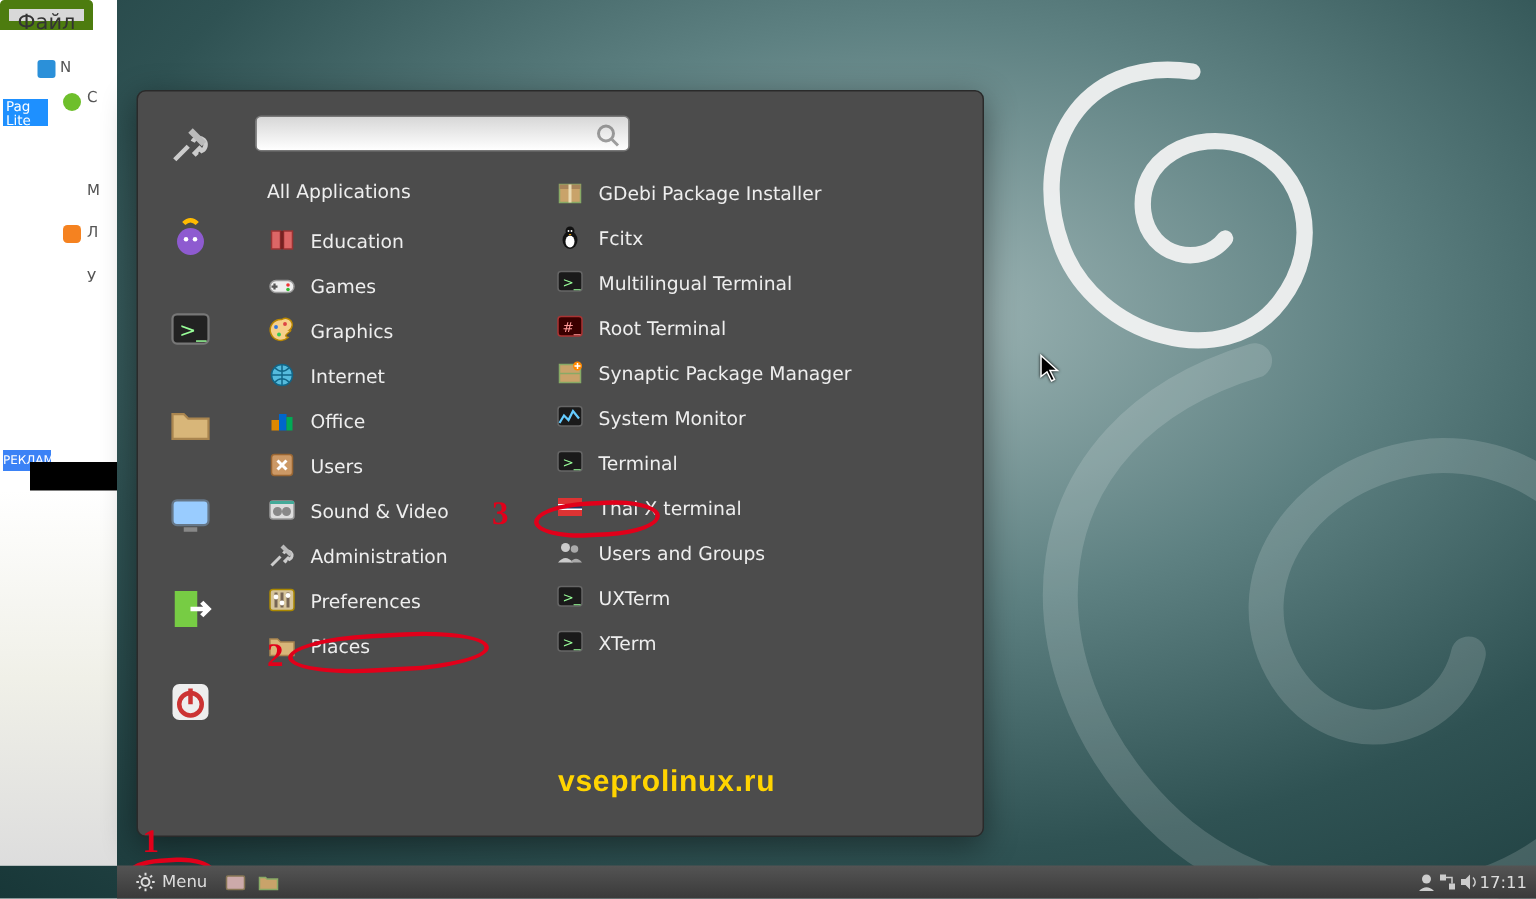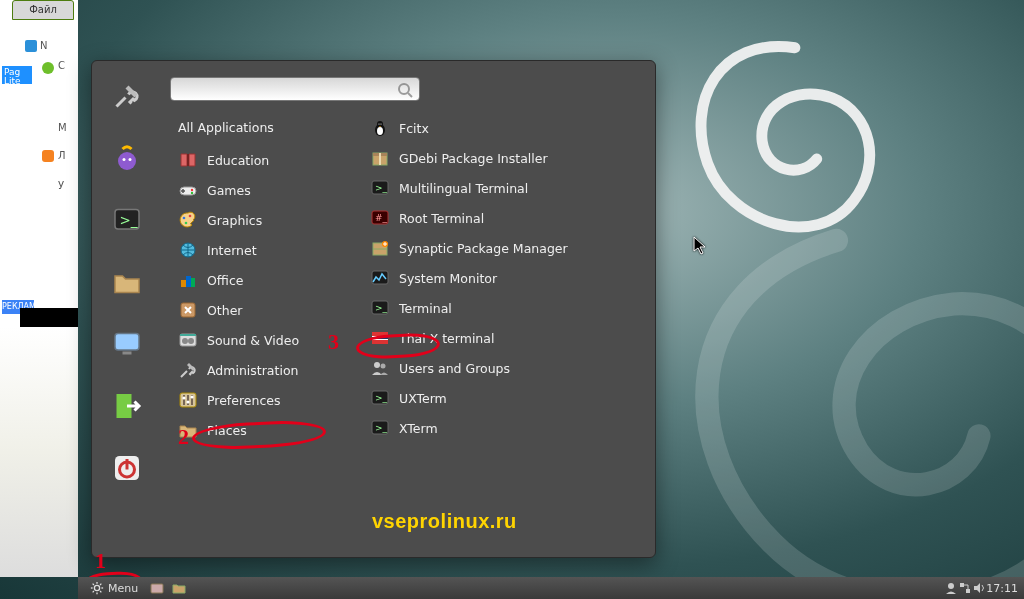--- a/index.html
+++ b/index.html
@@ -11,35 +11,35 @@
   background: radial-gradient(ellipse at 60% 35%, #9FB6B6 0%, #5E8182 35%, #2F5253 65%, #183738 100%);
 }
 .swirl { position:absolute; right:130px; top:15px; opacity:.92; }
 .swirl2 { position:absolute; right:-20px; bottom:20px; opacity:.15; transform:rotate(-25deg) scale(1.6); }
 
 
 .cursor { position:absolute; left:693px; top:236px; color:#fff; filter:drop-shadow(0 0 1px #000); pointer-events:none; }
 
 
 .leftnoise { position:absolute; left:0; top:0; width:78px; height:577px; background:#fff; }
-.leftnoise .tab { position:absolute; left:12px; top:0; width:62px; height:20px; background:#d8d8d8; border:1px solid #4d7c0f; border-radius:3px 3px 0 0; font-size:10px; color:#333; text-align:center; line-height:18px; }
+.leftnoise .tab { position:absolute; left:0; top:0; width:62px; height:20px; background:#d8d8d8; border:6px solid #4d7c0f; border-radius:3px 3px 0 0; font-size:14px; color:#333; text-align:center; line-height:18px; }
 .leftnoise .row { position:absolute; left:40px; font-size:10px; color:#555; white-space:nowrap; }
 .leftnoise .ico { position:absolute; left:25px; width:12px; height:12px; border-radius:2px; }
 .leftnoise .ad { position:absolute; left:2px; top:300px; width:32px; height:14px; background:#3b82f6; color:#fff; font-size:8px; text-align:right; line-height:14px; }
 .leftnoise .pag { position:absolute; left:2px; top:66px; width:30px; height:18px; background:#1e90ff; color:#fff; font-size:9px; line-height:9px; padding:2px; }
 .leftnoise .bottomfade { position:absolute; left:0; bottom:0; width:78px; height:250px; background:linear-gradient(#fff,#f0f0e8 50%,#ddd); }
 .leftnoise .blackbox { position:absolute; left:20px; top:308px; width:58px; height:40px; background:#000; }
 
 
 .panel {
   position: absolute; left: 78px; right: 0; bottom: 0; height: 22px;
   background: linear-gradient(#545454, #3a3a3a);
   display: flex; align-items: center; padding: 0 6px; color:#ddd; font-size:11px;
 }
-.panel .menubtn { display:flex; align-items:center; gap:4px; padding:2px 6px; margin-right:6px; cursor:pointer; }
+.panel .menubtn { display:flex; gap:4px; padding:2px 6px; margin-right:6px; cursor:pointer; }
 .panel .right { margin-left:auto; display:flex; align-items:center; }
 .panel .tray-ico { width:14px; height:14px; display:inline-block; }
 
 
 .menu {
   position:absolute; left:91px; top:60px; width:565px; height:498px;
   background:#4c4c4c; border:1px solid #2a2a2a; border-radius:6px;
   box-shadow:0 6px 22px rgba(0,0,0,.45); color:#eee; font-size:12.5px;
   display:flex;
 }
@@ -225,21 +225,21 @@
             </span>
             <span>Office</span>
           </div>
           <div class="cat">
             <span class="ci">
               <svg width="20" height="20" viewBox="0 0 20 20">
                 <rect x="3" y="3" width="14" height="14" rx="2" fill="#c96" stroke="#963"></rect>
                 <path d="M7 7 l6 6 M13 7 l-6 6" stroke="#fff" stroke-width="2"></path>
               </svg>
             </span>
-            <span>Other</span>
+            <span>Users</span>
           </div>
           <div class="cat">
             <span class="ci">
               <svg width="20" height="20" viewBox="0 0 20 20">
                 <rect x="2" y="4" width="16" height="12" rx="2" fill="#ddd" stroke="#999"></rect>
                 <rect x="2" y="4" width="16" height="2" fill="#4a9"></rect>
                 <circle cx="7" cy="11" r="3" fill="#888"></circle>
                 <circle cx="13" cy="11" r="3" fill="#888"></circle>
               </svg>
             </span>
@@ -278,39 +278,39 @@
           </div>
         </div>
     </div>
 
     <div class="col3">
       <div style="height:36px"></div>
       <div id="applist">
           <div class="app">
             <span class="ai">
               <svg width="20" height="20" viewBox="0 0 20 20">
+                <rect x="3" y="5" width="14" height="12" fill="#c9a36a" stroke="#8a6"></rect>
+                <rect x="3" y="5" width="14" height="3" fill="#a8845a"></rect>
+                <rect x="9" y="5" width="2" height="12" fill="#eadbb3"></rect>
+              </svg>
+            </span>
+            <span>GDebi Package Installer</span>
+          </div>
+          <div class="app">
+            <span class="ai">
+              <svg width="20" height="20" viewBox="0 0 20 20">
                 <ellipse cx="10" cy="12" rx="5" ry="6" fill="#111"></ellipse>
                 <ellipse cx="10" cy="13" rx="3" ry="4" fill="#fff"></ellipse>
                 <circle cx="10" cy="6" r="3" fill="#111"></circle>
                 <circle cx="9" cy="6" r=".6" fill="#fff"></circle>
                 <circle cx="11" cy="6" r=".6" fill="#fff"></circle>
                 <path d="M9 8 l1 1 1-1" fill="#fa0"></path>
               </svg>
             </span>
             <span>Fcitx</span>
-          </div>
-          <div class="app">
-            <span class="ai">
-              <svg width="20" height="20" viewBox="0 0 20 20">
-                <rect x="3" y="5" width="14" height="12" fill="#c9a36a" stroke="#8a6"></rect>
-                <rect x="3" y="5" width="14" height="3" fill="#a8845a"></rect>
-                <rect x="9" y="5" width="2" height="12" fill="#eadbb3"></rect>
-              </svg>
-            </span>
-            <span>GDebi Package Installer</span>
           </div>
           <div class="app">
             <span class="ai">
               <svg width="20" height="20" viewBox="0 0 20 20">
                 <rect x="2" y="3" width="16" height="13" rx="2" fill="#1a1a1a" stroke="#666"></rect>
                 <text x="5" y="13" fill="#9f9" font-size="9">&gt;_</text>
               </svg>
             </span>
             <span>Multilingual Terminal</span>
           </div>

